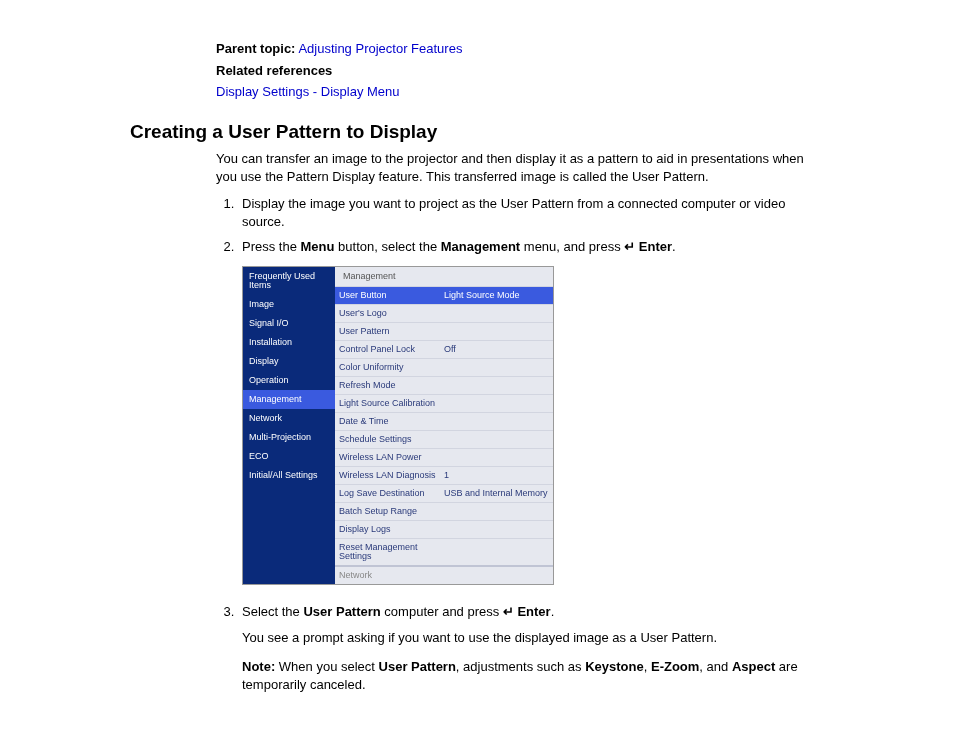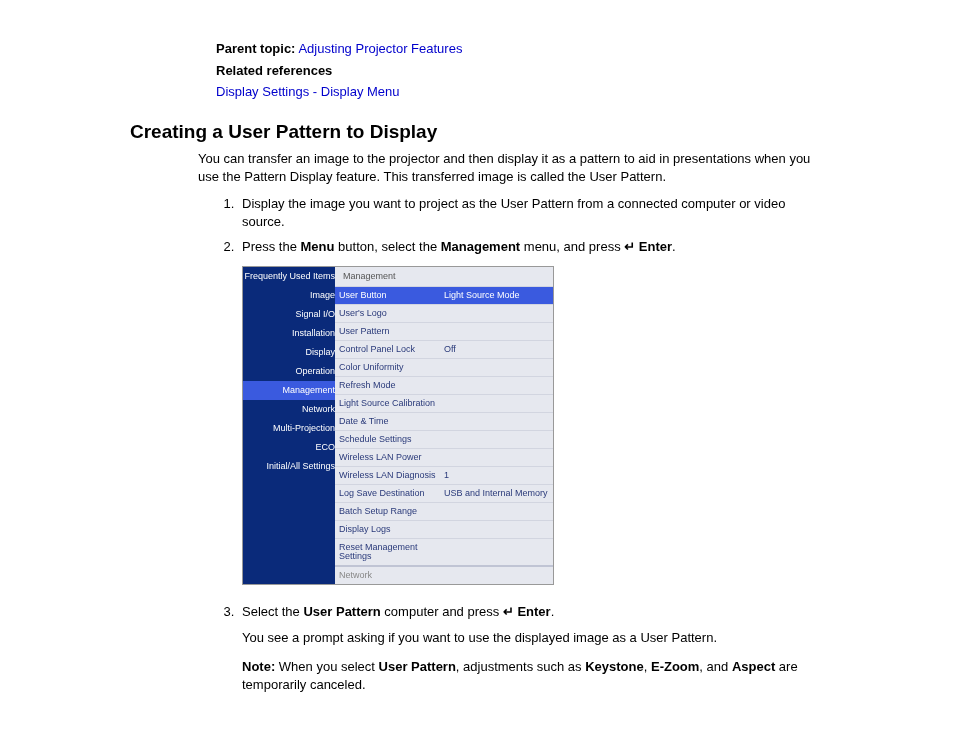--- a/index.html
+++ b/index.html
@@ -10,42 +10,41 @@
     padding: 40px 130px 30px 130px;
     width: 954px;
     box-sizing: border-box;
     line-height: 1.35;
   }
   .topmeta { margin-left: 86px; margin-bottom: 18px; }
   .topmeta .row { margin-bottom: 4px; }
   .bold { font-weight: bold; }
   a.link { color: #0000cc; text-decoration: none; text-align: center; }
   h1.page-title { font-size: 19px; font-weight: bold; margin: 0 0 6px 0; }
-  .intro { margin-left: 68px; margin-bottom: 10px; }
+  .intro { margin-left: 86px; margin-bottom: 10px; }
   ol.steps { margin: 0 0 0 86px; padding-left: 22px; }
   ol.steps > li { margin-bottom: 8px; padding-left: 4px; }
   .substep { margin-top: 8px; }
   .enter-icon { font-weight: bold; }
   .menu-shot {
     margin: 10px 0 18px 0;
     border: 1px solid #999;
     width: 310px;
     display: flex;
     font-size: 9px;
     line-height: 1;
     background: #e6e8ef;
   }
   .menu-shot .left {
     width: 92px;
     background: #0a2a7a;
     color: #fff;
   }
   .menu-shot .left .li {
-    padding: 5px 0;
-    text-align: right;
+    padding: 5px 6px;
   }
   .menu-shot .left .li.sel {
     background: #3a5adf;
   }
   .menu-shot .right {
     flex: 1;
     background: #e6e8ef;
     color: #2a3a7a;
   }
   .menu-shot .right .hdr {

